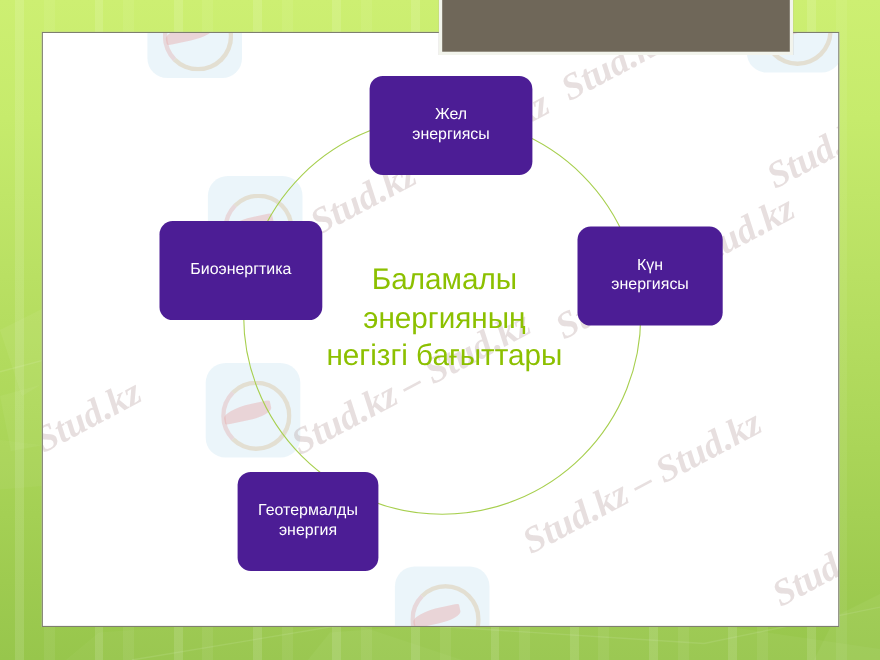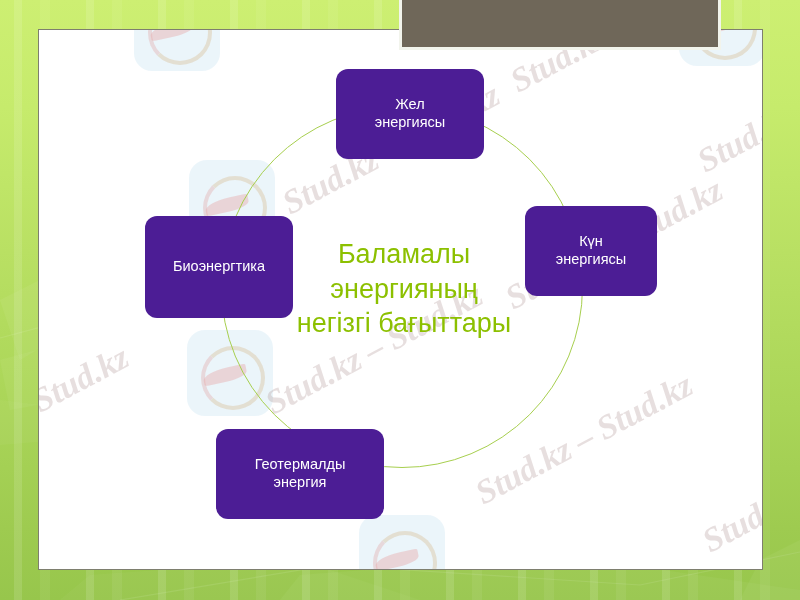--- a/index.html
+++ b/index.html
@@ -155,22 +155,22 @@
     font-size: 14.5px;
     line-height: 1.22;
     padding: 4px 6px;
     box-sizing: border-box;
     z-index: 3;
   }
 
   .node-wind       { left: 297px; top: 39px;  width: 148px; height: 90px; }
   .node-sun        { left: 486px; top: 176px; width: 132px; height: 90px; }
   .node-water      { left: 412px; top: 396px; width: 150px; height: 93px; }
-  .node-geothermal { left: 177px; top: 399px; width: 168px; height: 90px; }
-  .node-bio        { left: 106px; top: 186px; width: 148px; height: 102px; }
+  .node-geothermal { left: 177px; top: 399px; width: 128px; height: 90px; }
+  .node-bio        { left: 106px; top: 171px; width: 148px; height: 90px; }
 
   .center-title {
     position: absolute;
     left: 226px;
     top: 207px;
     width: 278px;
     text-align: center;
     color: #8cc000;
     font-size: 27px;
     line-height: 1.28;

